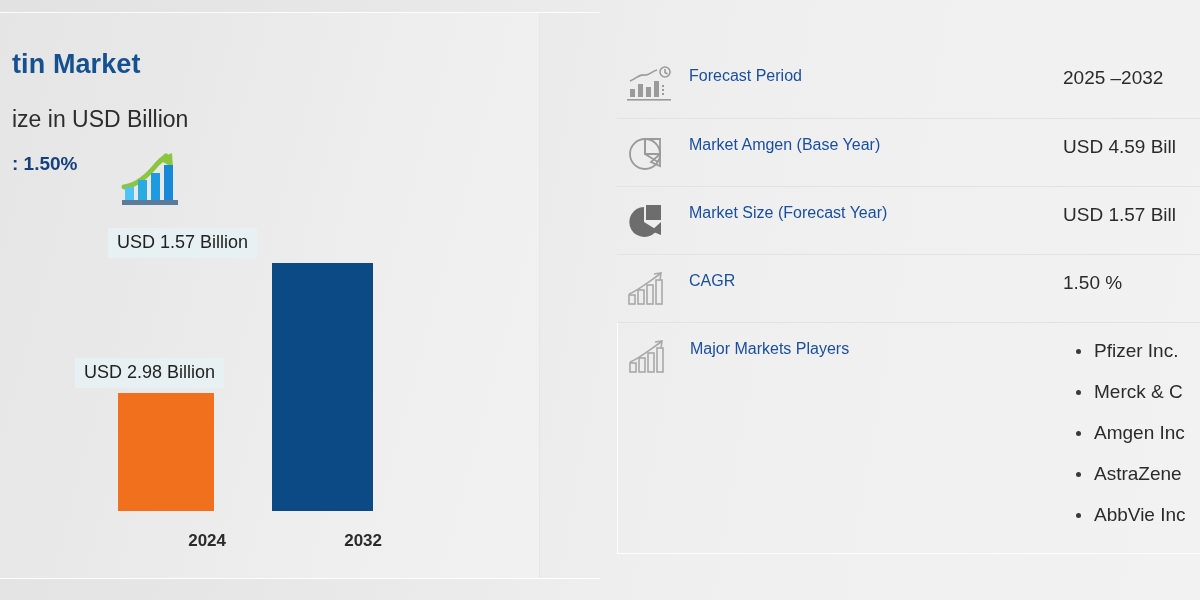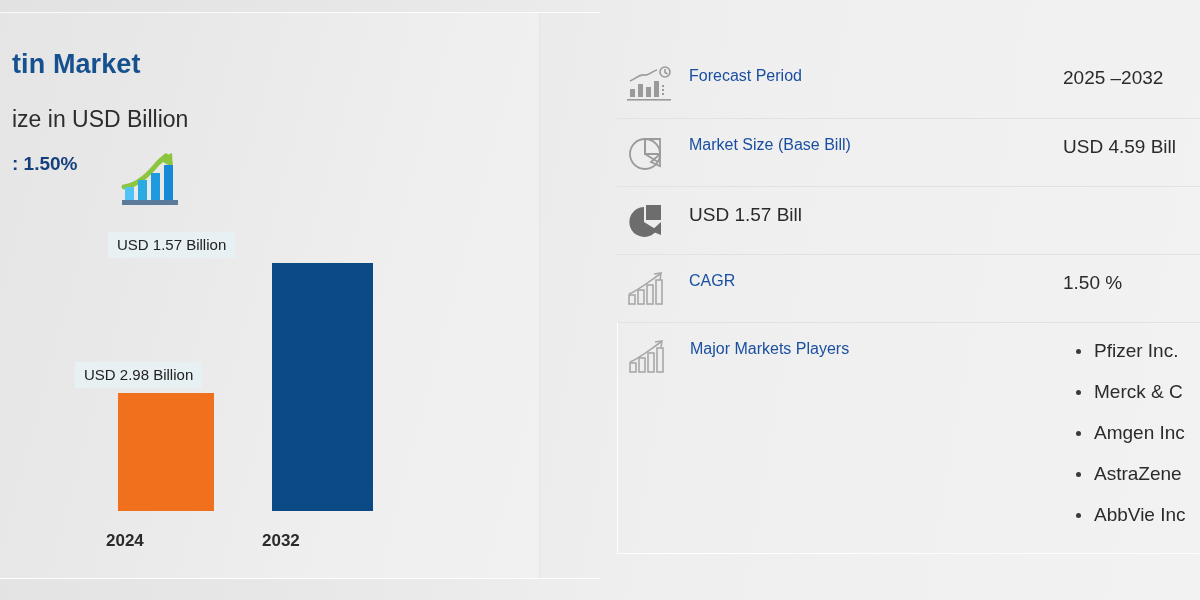--- a/index.html
+++ b/index.html
@@ -52,31 +52,31 @@
   
   .plot{position:absolute;left:160px;top:200px;width:400px;height:360px;}
 
   .bar{position:absolute;bottom:62px;}
   .bar.b2024{left:118px;width:96px;height:118px;background:#F0701E;}
   .bar.b2032{left:272px;width:101px;height:248px;background:#0B4A84;}
 
   .vlabel{
     position:absolute;
     background:#e7f0f2;
-    color:#222;font-size:15px;
+    color:#222;font-size:18px;
     padding:4px 9px 5px;
     white-space:nowrap;
   }
   .vlabel.v2024{left:75px;bottom:185px;}
   .vlabel.v2032{left:108px;bottom:315px;}
 
   .xlabel{
     position:absolute;bottom:22px;
     font-size:17px;font-weight:bold;color:#2b2b2b;
-    text-align:left;width:120px;
+    text-align:right;width:120px;
   }
   .xlabel.x2024{left:106px;}
   .xlabel.x2032{left:262px;margin-top:24px;}
 
   
   .spec-card{
     position:absolute;left:617px;top:50px;width:640px;height:500px;
     box-sizing:border-box;
   }
   .spec-row{
@@ -188,32 +188,33 @@
         <svg width="46" height="40" viewBox="0 0 46 40">
           <g stroke="#9a9a9a" fill="none" stroke-width="1.8">
             <circle cx="18" cy="19" r="15"></circle>
             <path d="M18 19 L18 4"></path>
             <path d="M18 19 L31 27"></path>
             <path d="M18 4 L33 4 L33 19 L18 19 Z"></path>
             <path d="M33 19 L33 31 L24 27 Z"></path>
           </g>
         </svg>
       </div>
-      <div class="cell-label">Market Size (Base Bill)</div>
+      <div class="cell-label">Market Amgen (Base Year)</div>
       <div class="cell-value">USD 4.59 Bill</div>
     </div>
 
     <div class="spec-row r-h68">
       <div class="cell-ico">
         <svg width="46" height="40" viewBox="0 0 46 40">
           <path d="M17 19 L17 4 A15 15 0 1 0 30 27 Z" fill="#6d6d6d"></path>
           <path d="M19 2 L34 2 L34 17 L19 17 Z" fill="#6d6d6d"></path>
           <path d="M34 19 L34 32 L24 28 Z" fill="#6d6d6d"></path>
         </svg>
       </div>
+      <div class="cell-label">Market Size (Forecast Year)</div>
       <div class="cell-value">USD 1.57 Bill</div>
     </div>
 
     <div class="spec-row r-h68">
       <div class="cell-ico">
         <svg width="46" height="40" viewBox="0 0 46 40">
           <g stroke="#a8a8a8" fill="none" stroke-width="1.6">
             <path d="M2 23 C10 20 20 12 33 3"></path>
             <path d="M27 3 L34 2 L33 9"></path>
             <rect x="2" y="24" width="6" height="9"></rect>

